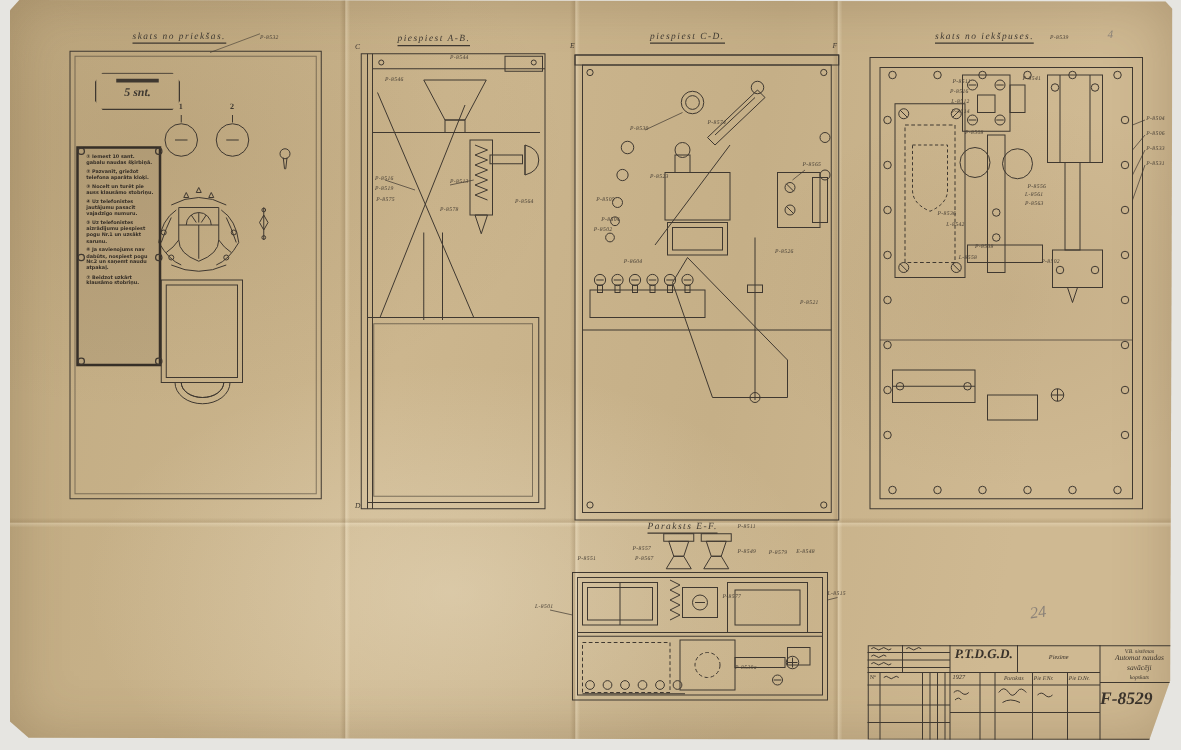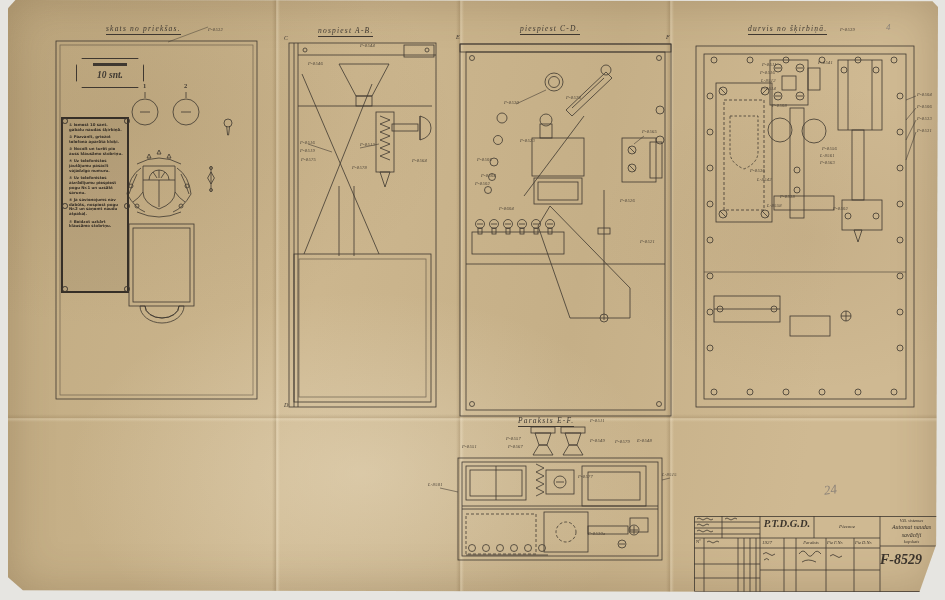--- a/index.html
+++ b/index.html
@@ -102,41 +102,41 @@
         <line x1="163" y1="144" x2="163" y2="170"></line>
         <path d="M163,150 l3.4,6 -3.4,6 -3.4,-6 z"></path>
         <circle cx="163" cy="146" r="1.5"></circle>
             <circle cx="163" cy="168" r="1.5"></circle>
       </g>
     </svg>
     <span class="btn-num" style="left:95px;top:60px">1</span>
     <span class="btn-num" style="left:136px;top:60px">2</span>
     <div class="coinplate">
       <div class="coinbar"></div>
-      <span class="cointext">10 snt.</span>
+      <span class="cointext">5 snt.</span>
     </div>
     <div class="iplate">
       <div class="item">① Iemest 10 sant. gabalu naudas šķirbiņā.</div>
       <div class="item">② Pazvanīt, griežot telefona aparāta kloķi.</div>
       <div class="item">③ Nocelt un turēt pie auss klausāmo stobriņu.</div>
       <div class="item">④ Uz telefonistes jautājumu pasacīt vajadzīgo numuru.</div>
       <div class="item">⑤ Uz telefonistes aizrādījumu piespiest pogu Nr.1 un uzsākt sarunu.</div>
       <div class="item">⑥ Ja savienojums nav dabūts, nospiest pogu Nr.2 un saņemt naudu atpakaļ.</div>
       <div class="item">⑦ Beidzot uzkārt klausāmo stobriņu.</div>
     </div>
     <div class="screw" style="left:14px;top:96px"></div>
     <div class="screw" style="left:76px;top:96px"></div>
     <div class="screw" style="left:14px;top:181px"></div>
     <div class="screw" style="left:76px;top:181px"></div>
     <div class="screw" style="left:14px;top:264px"></div>
     <div class="screw" style="left:76px;top:264px"></div>
   </section>
 
   <section class="panel" style="left:276px;top:24px;width:160px;height:392px">
-    <span class="ptitle" style="left:34px;top:2px">nospiest A-B.</span>
+    <span class="ptitle" style="left:34px;top:2px">piespiest A-B.</span>
     <span class="mark" style="left:0px;top:11px">C</span>
     <span class="mark" style="left:0px;top:378px">D</span>
     <svg viewBox="0 0 160 392">
       <rect x="5" y="19" width="147" height="364" stroke-width="1.2"></rect>
       <line x1="10" y1="19" x2="10" y2="383"></line>
           <line x1="14" y1="19" x2="14" y2="383" stroke-width=".5"></line>
       <line x1="14" y1="31" x2="152" y2="31"></line>
       <rect x="120" y="21" width="30" height="12" stroke-width=".6"></rect>
       <circle cx="21" cy="26" r="2"></circle>
           <circle cx="143" cy="26" r="2"></circle>
@@ -247,21 +247,21 @@
     <span class="lbl" style="left:23px;top:137px">P-8505</span>
     <span class="lbl" style="left:27px;top:153px">P-8504</span>
     <span class="lbl" style="left:21px;top:161px">P-8502</span>
     <span class="lbl" style="left:188px;top:109px">P-8565</span>
     <span class="lbl" style="left:45px;top:186px">P-8604</span>
     <span class="lbl" style="left:166px;top:178px">P-8526</span>
     <span class="lbl" style="left:186px;top:219px">P-8521</span>
   </section>
 
   <section class="panel" style="left:682px;top:20px;width:258px;height:392px">
-    <span class="ptitle" style="left:58px;top:4px">durvis no šķirbiņā.</span>
+    <span class="ptitle" style="left:58px;top:4px">skats no iekšpuses.</span>
     <span class="lbl" style="left:150px;top:7px">P-8539</span>
     <span class="mark pencil" style="left:196px;top:2px;font-size:9px">4</span>
     <svg viewBox="0 0 258 392">
       <defs>
         <pattern id="thread" width="12" height="3" patternUnits="userSpaceOnUse">
           <line x1="0" y1="1.5" x2="12" y2="1.5" stroke-width=".5"></line>
         </pattern>
         <pattern id="hatch2" width="4" height="4" patternUnits="userSpaceOnUse">
           <line x1="0" y1="4" x2="4" y2="0" stroke-width=".5"></line>
         </pattern>

